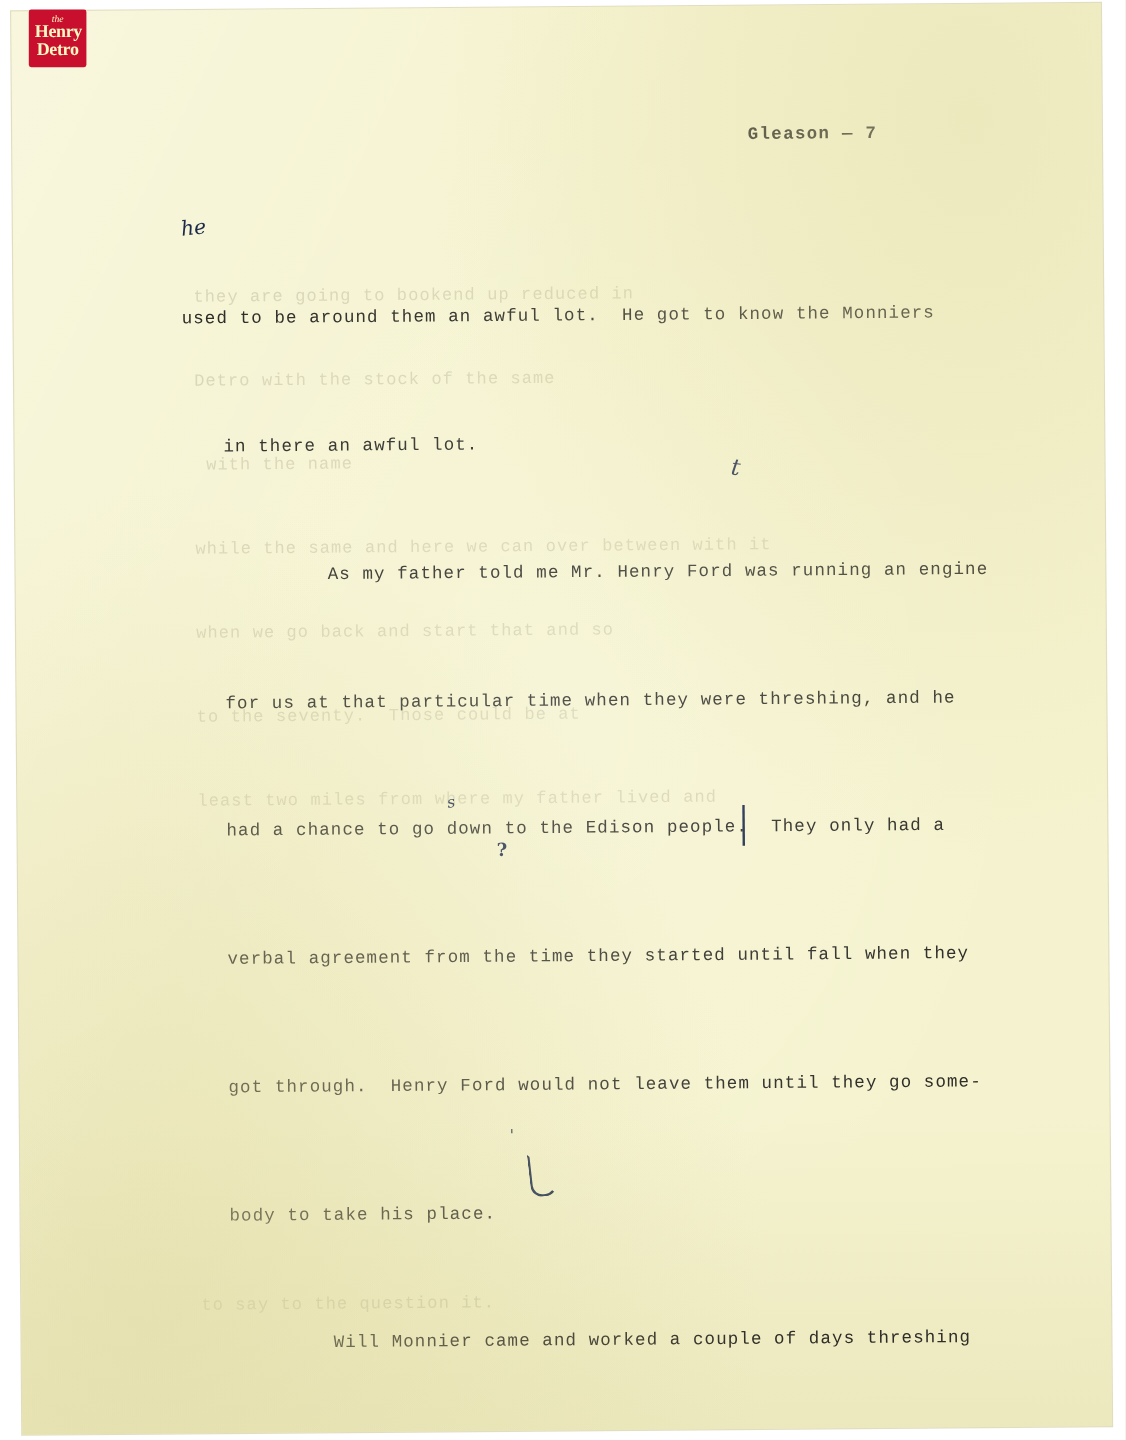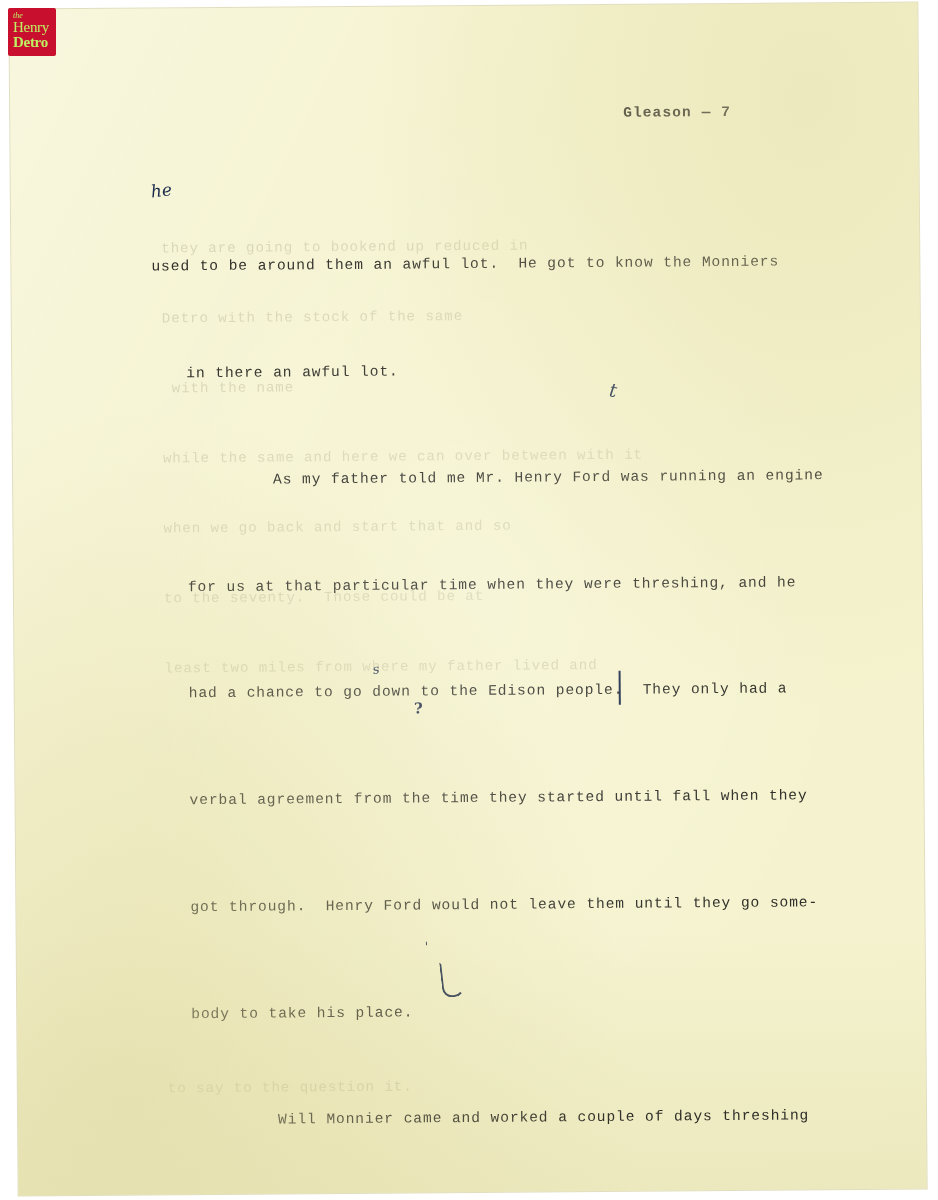--- a/index.html
+++ b/index.html
@@ -45,42 +45,43 @@
     background:
       radial-gradient(ellipse at 12% 92%, rgba(222,216,160,0.55) 0%, rgba(222,216,160,0) 45%),
       radial-gradient(ellipse at 88% 8%, rgba(226,221,168,0.45) 0%, rgba(226,221,168,0) 40%),
       radial-gradient(ellipse at 50% 50%, rgba(255,255,255,0.18) 0%, rgba(255,255,255,0) 60%);
     pointer-events: none;
   }
 
   
   #logo {
     position: absolute;
-    left: 8px;
+    left: 24px;
     top: 8px;
     width: 48px;
     height: 48px;
     background: #c8102e;
-    color: #bef264;
+    color: #fef9c3;
     border-radius: 2px;
     z-index: 20;
     font-family: "Liberation Serif", serif;
     line-height: 1.02;
     padding: 4px 5px;
     box-sizing: border-box;
+    text-align: center;
   }
   #logo .the {
     font-size: 8px;
     font-style: italic;
     display: block;
     letter-spacing: 0px;
   }
   #logo .henry {
     font-size: 15px;
-    font-weight: normal;
+    font-weight: bold;
     display: block;
     letter-spacing: -0.3px;
   }
   #logo .ford {
     font-size: 15px;
     font-weight: bold;
     display: block;
     letter-spacing: -0.3px;
   }
 

